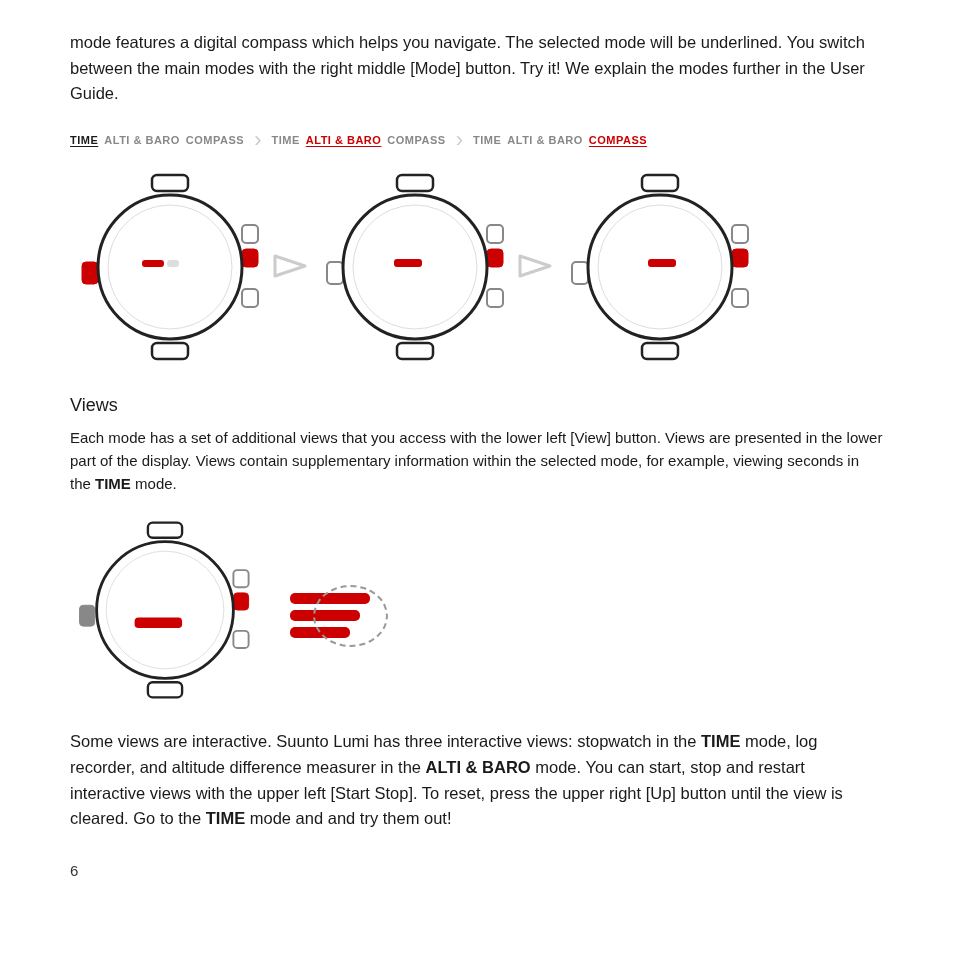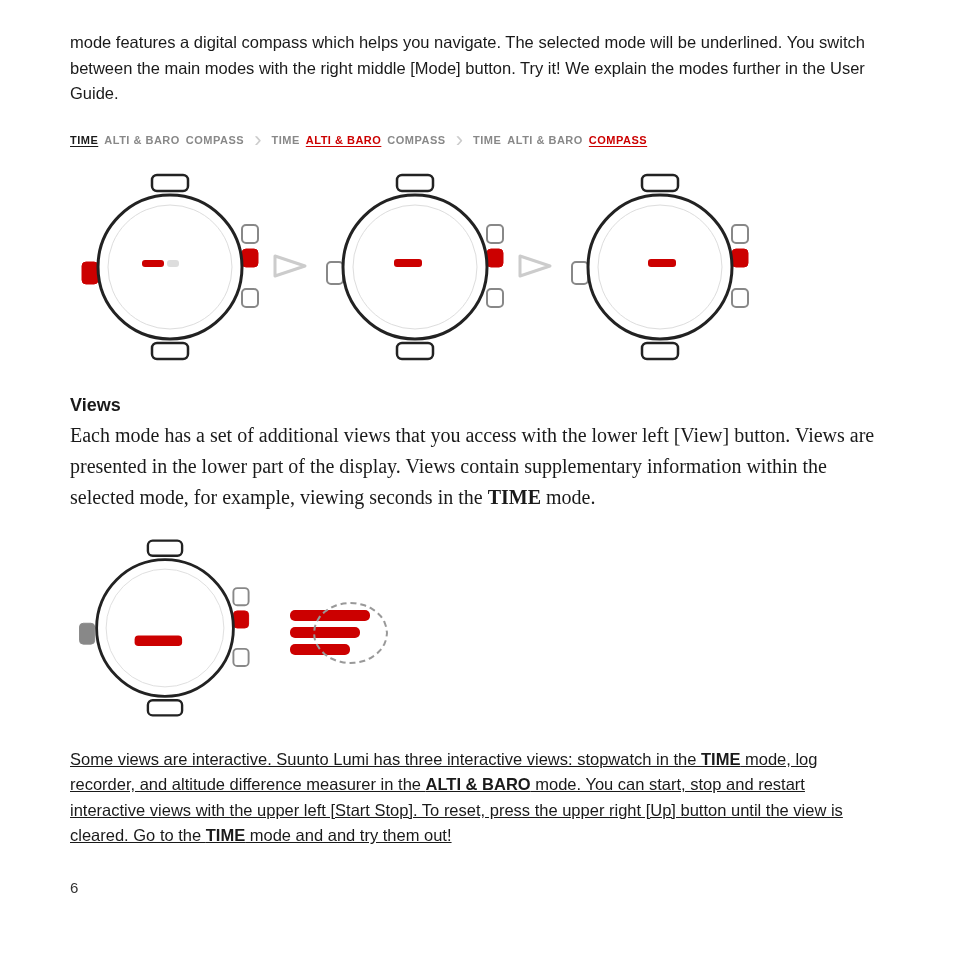--- a/index.html
+++ b/index.html
@@ -74,28 +74,27 @@
 
     
     .watch-svg {
       width: 200px;
       height: 200px;
     }
 
     
     .section-title {
       font-size: 18px;
-      font-weight: 700;
-      margin-bottom: 4px;
+      font-weight: 400;
+      margin-bottom: 10px;
     }
     .section-text {
-      font-size: 20px;
+      font-size: 15px;
       line-height: 1.55;
       margin-bottom: 20px;
-      font-family: Liberation Serif, serif;
     }
     .bold { font-weight: 700; }
 
     
     .view-demo-row {
       display: flex;
       align-items: center;
       gap: 20px;
       margin-bottom: 24px;
     }
@@ -108,21 +107,20 @@
     .swipe-line {
       height: 11px;
       border-radius: 5px;
       background: #cc0000;
     }
 
     .bottom-text {
       font-size: 16.5px;
       line-height: 1.55;
       margin-bottom: 30px;
-      text-decoration: underline;
     }
 
     .page-number {
       font-size: 15px;
       color: #333;
     }
   </style>
 </head>
 <body>
 

